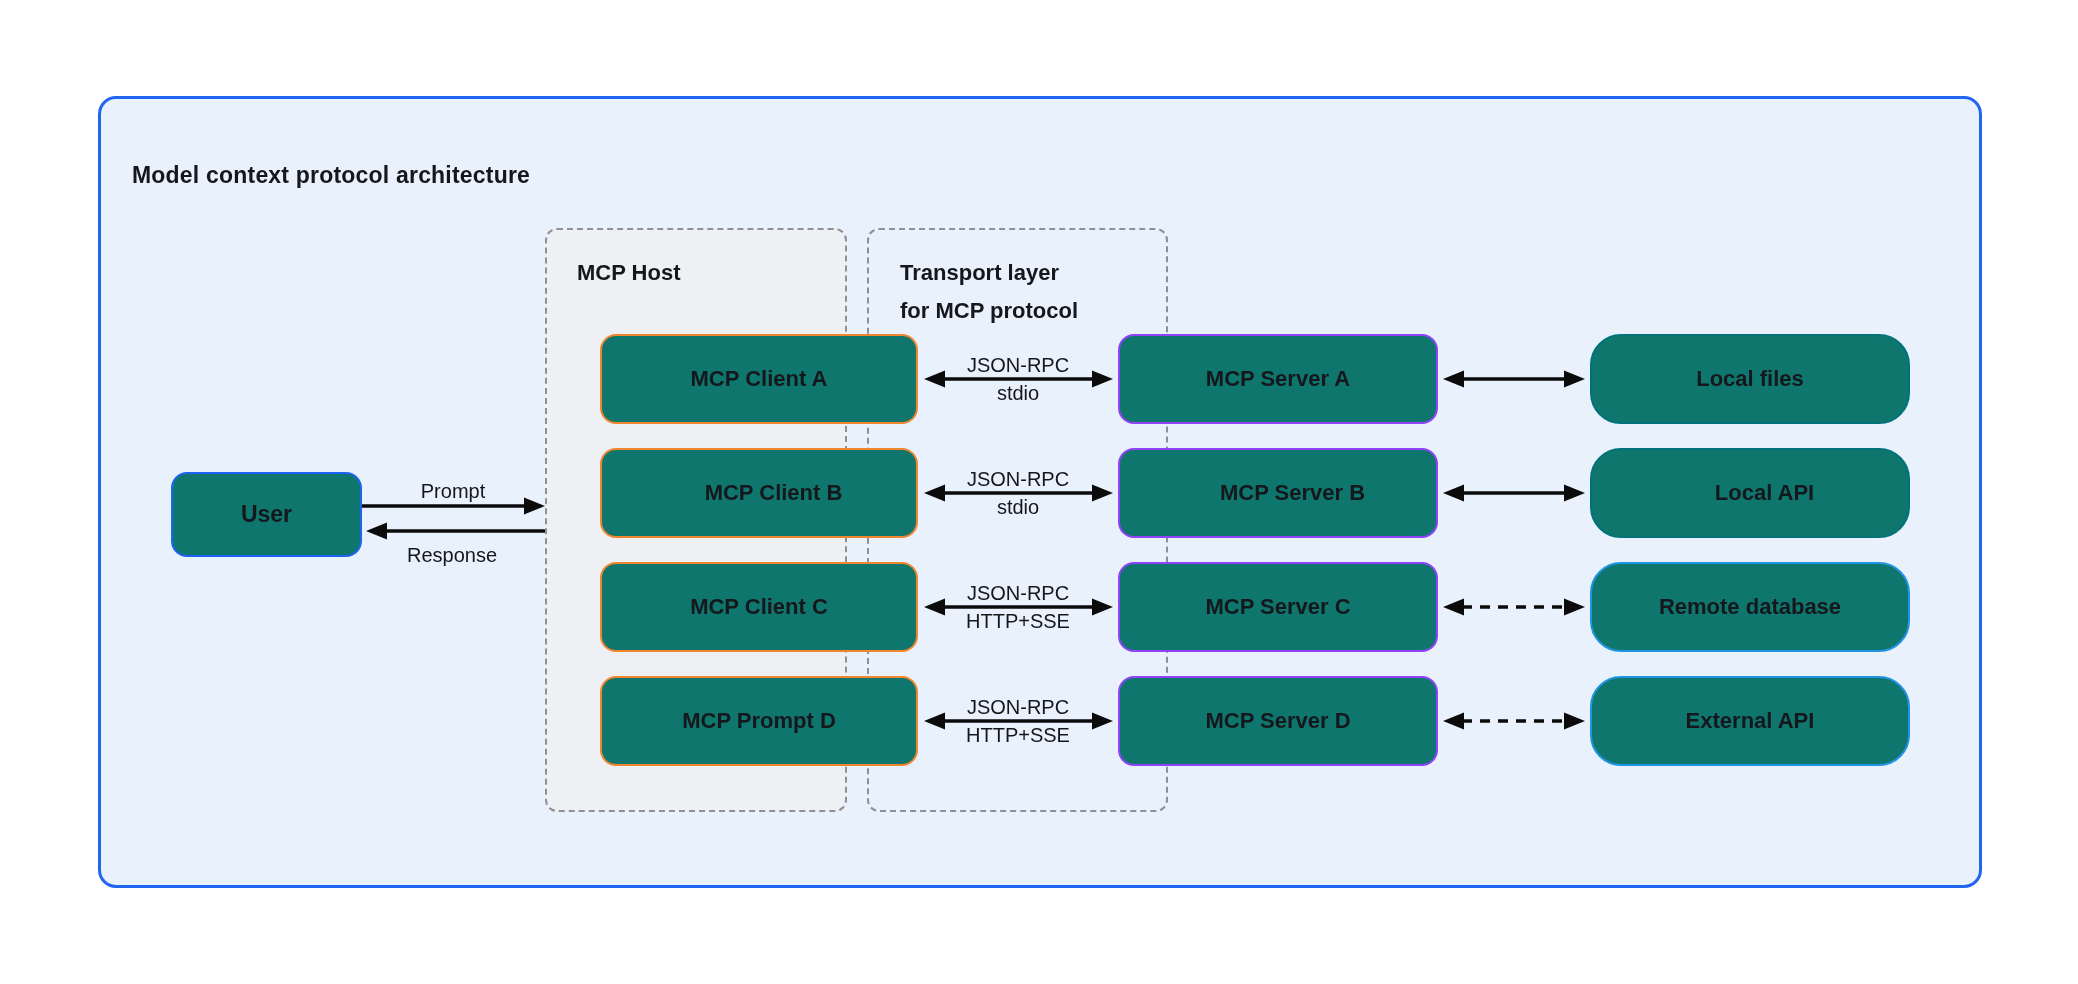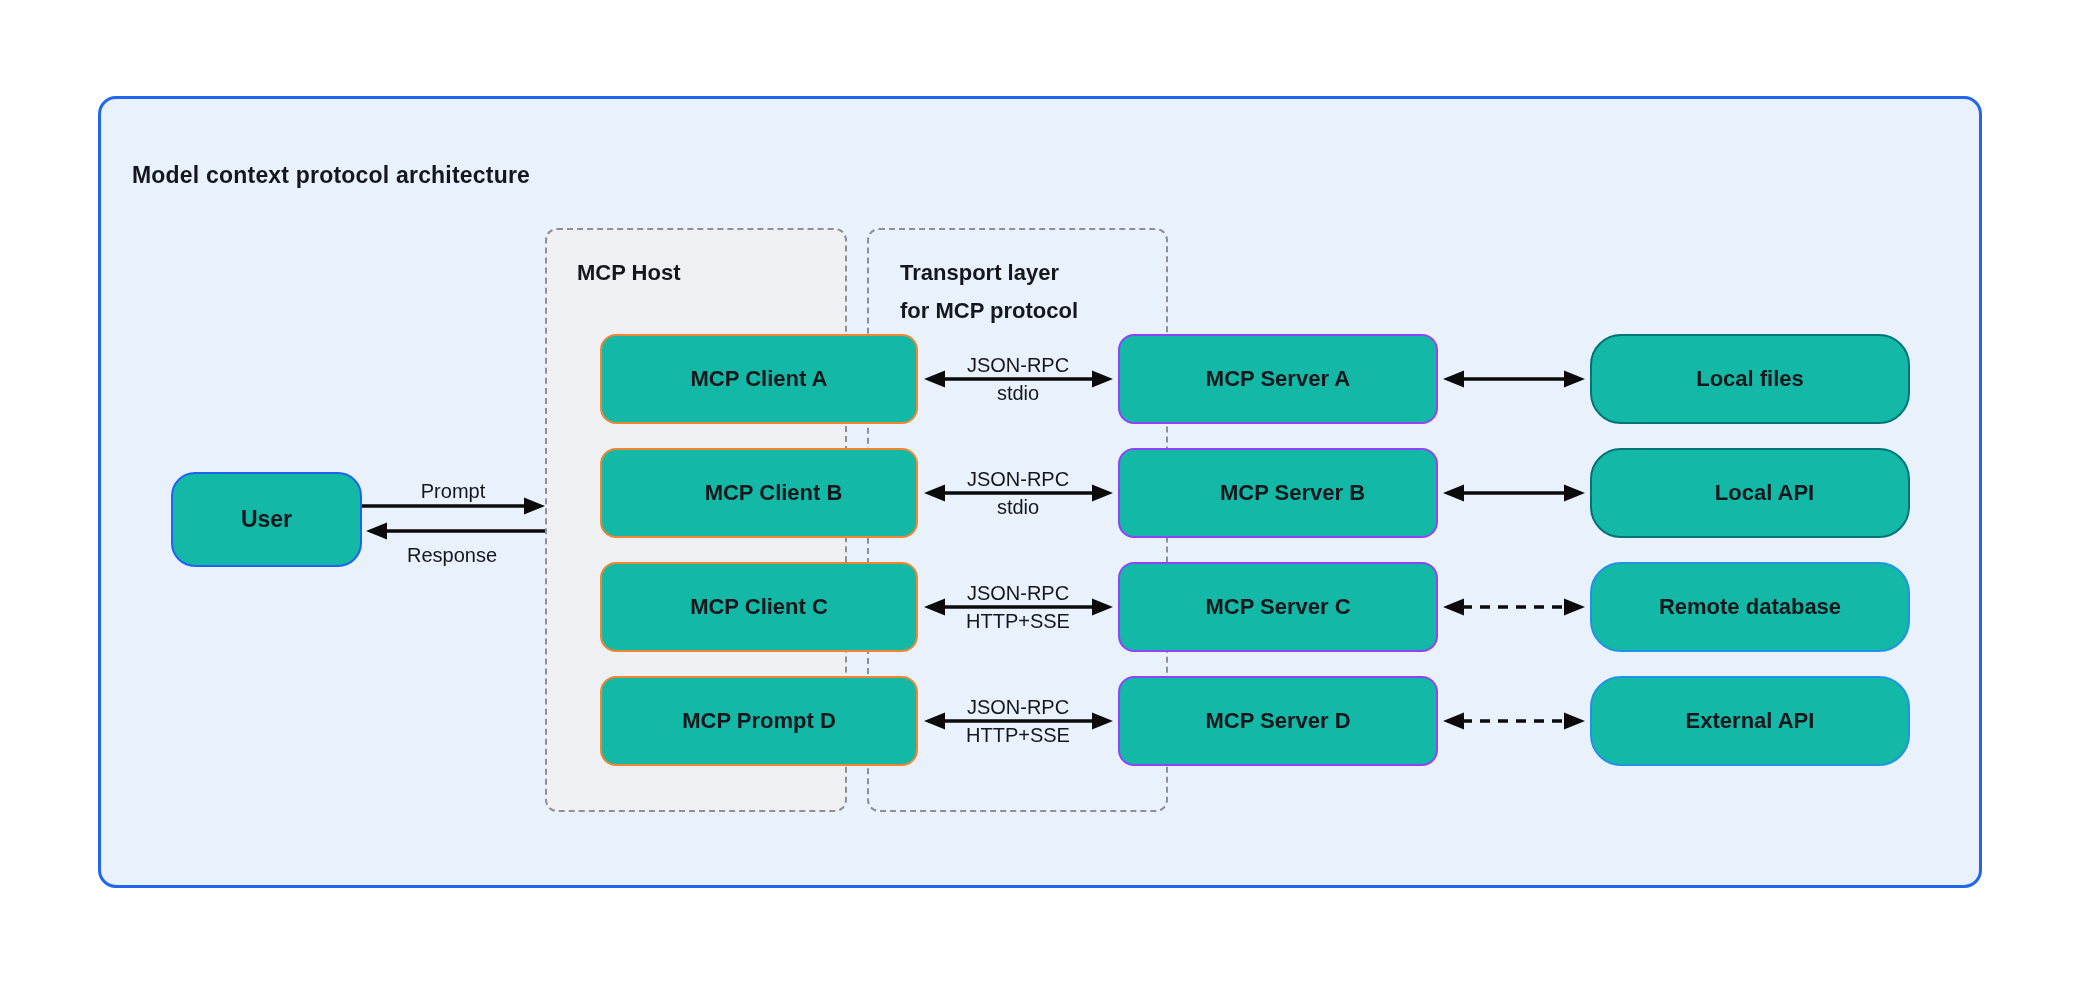--- a/index.html
+++ b/index.html
@@ -44,36 +44,36 @@
   .group.transport {
     left: 867px; top: 228px;
     width: 301px; height: 584px;
     background: transparent;
   }
   .group-label {
     font-size: 22px;
     font-weight: bold;
   }
   .node {
-    background: #14b8a6;
+    background: #0f766e;
     border: 2.5px solid #444;
     border-radius: 16px;
     box-sizing: border-box;
     display: flex;
     align-items: center;
     justify-content: center;
     font-size: 22px;
     font-weight: bold;
     text-align: right;
   }
   .node.user {
     left: 171px; top: 472px;
-    width: 191px; height: 95px;
+    width: 191px; height: 85px;
     border-color: #1f63f5;
-    border-radius: 24px;
+    border-radius: 16px;
     font-size: 23px;
   }
   .node.client   { left: 600px;  width: 318px; height: 90px; border-color: #f0862f; }
   .node.server   { left: 1118px; width: 320px; height: 90px; border-color: #8f43fa; }
   .node.resource { left: 1590px; width: 320px; height: 90px; border-radius: 31px; }
 
   .row-0 { top: 334px; }
   .row-1 { top: 448px; padding-left: 29px; }
   .row-2 { top: 562px; }
   .row-3 { top: 676px; }

